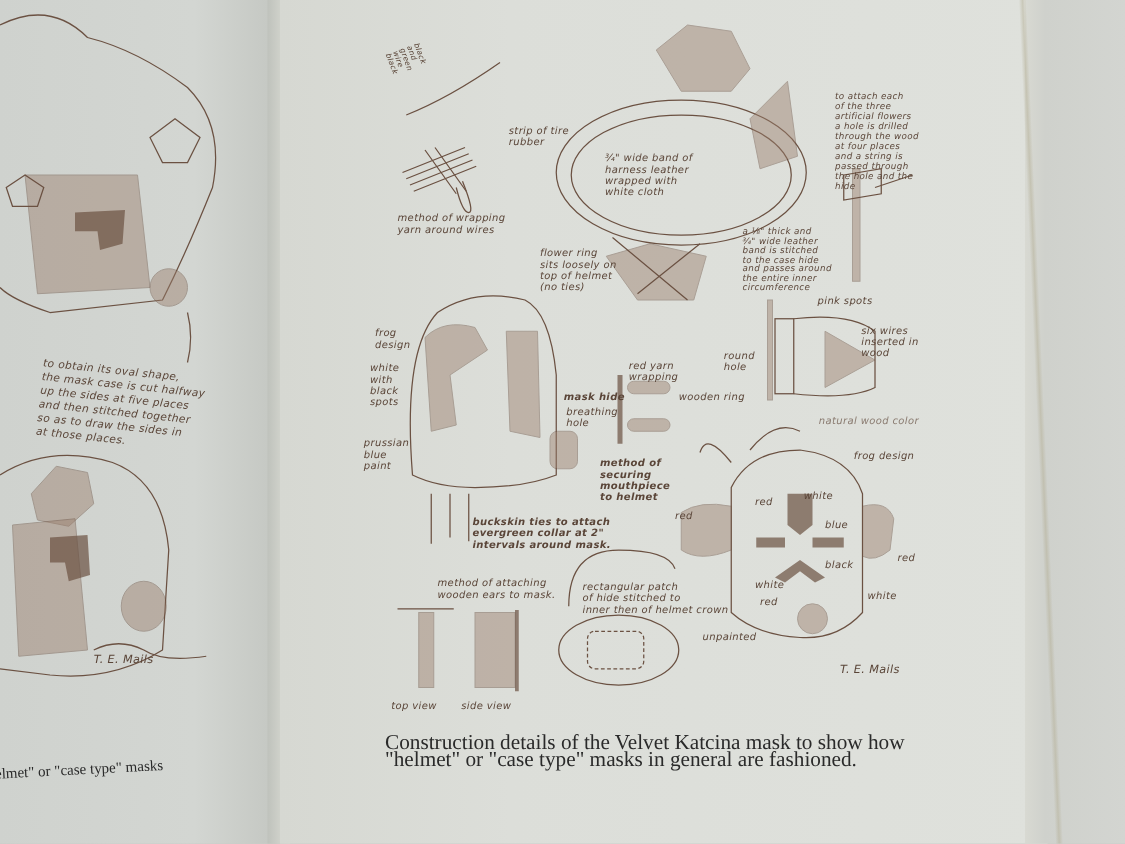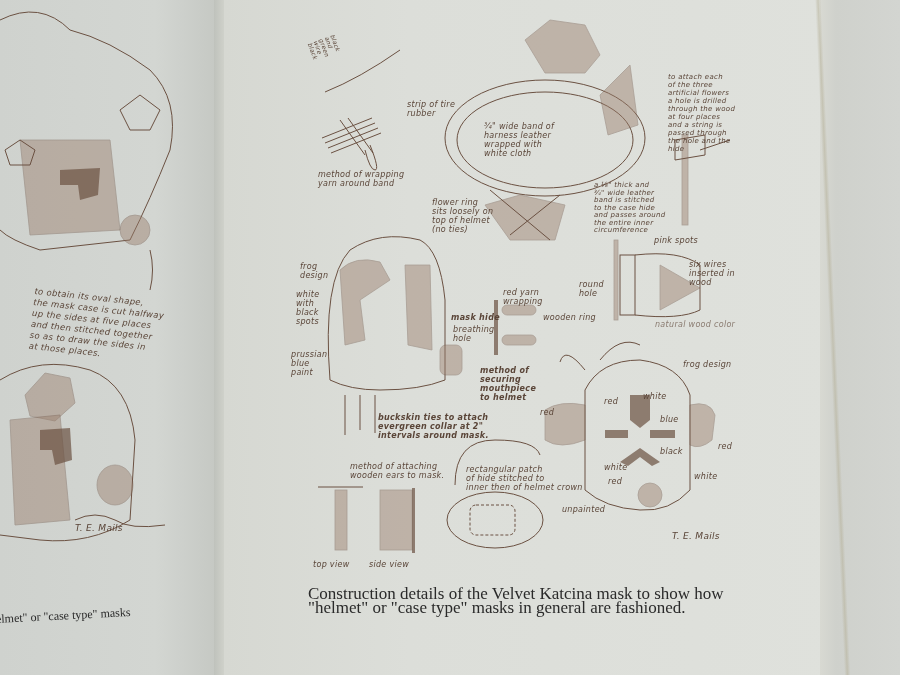--- a/index.html
+++ b/index.html
@@ -124,21 +124,21 @@
 at those places.</div>
 <div class="hand" style="left:75px;top:524px;font-size:9px;">T. E. Mails</div>
 <div class="left-caption">elmet" or "case type" masks</div>
 
 <div class="hand" style="left:335px;top:34px;font-size:6px;line-height:6px;transform:rotate(70deg);transform-origin:left top;">black
 and
 green
 wire
 black</div>
 <div class="hand" style="left:318px;top:170px;">method of wrapping
-yarn around band</div>
+yarn around wires</div>
 <div class="hand" style="left:407px;top:100px;">strip of tire
 rubber</div>
 <div class="hand" style="left:484px;top:122px;">¾" wide band of
 harness leather
 wrapped with
 white cloth</div>
 <div class="hand" style="left:412px;top:198px;margin-left:20px;">flower ring
 sits loosely on
 top of helmet
 (no ties)</div>
@@ -158,21 +158,21 @@
 to the case hide
 and passes around
 the entire inner
 circumference</div>
 <div class="hand" style="left:654px;top:236px;">pink spots</div>
 <div class="hand" style="left:689px;top:260px;">six wires
 inserted in
 wood</div>
 <div class="hand" style="left:579px;top:280px;">round
 hole</div>
-<div class="hand" style="left:627px;top:320px;color:#8a7b70;padding-left:28px;">natural wood color</div>
+<div class="hand" style="left:627px;top:332px;color:#8a7b70;padding-left:28px;">natural wood color</div>
 <div class="hand" style="left:300px;top:262px;">frog
 design</div>
 <div class="hand" style="left:296px;top:290px;">white
 with
 black
 spots</div>
 <div class="hand" style="left:291px;top:350px;">prussian
 blue
 paint</div>
 <div class="hand" style="left:503px;top:288px;">red yarn

